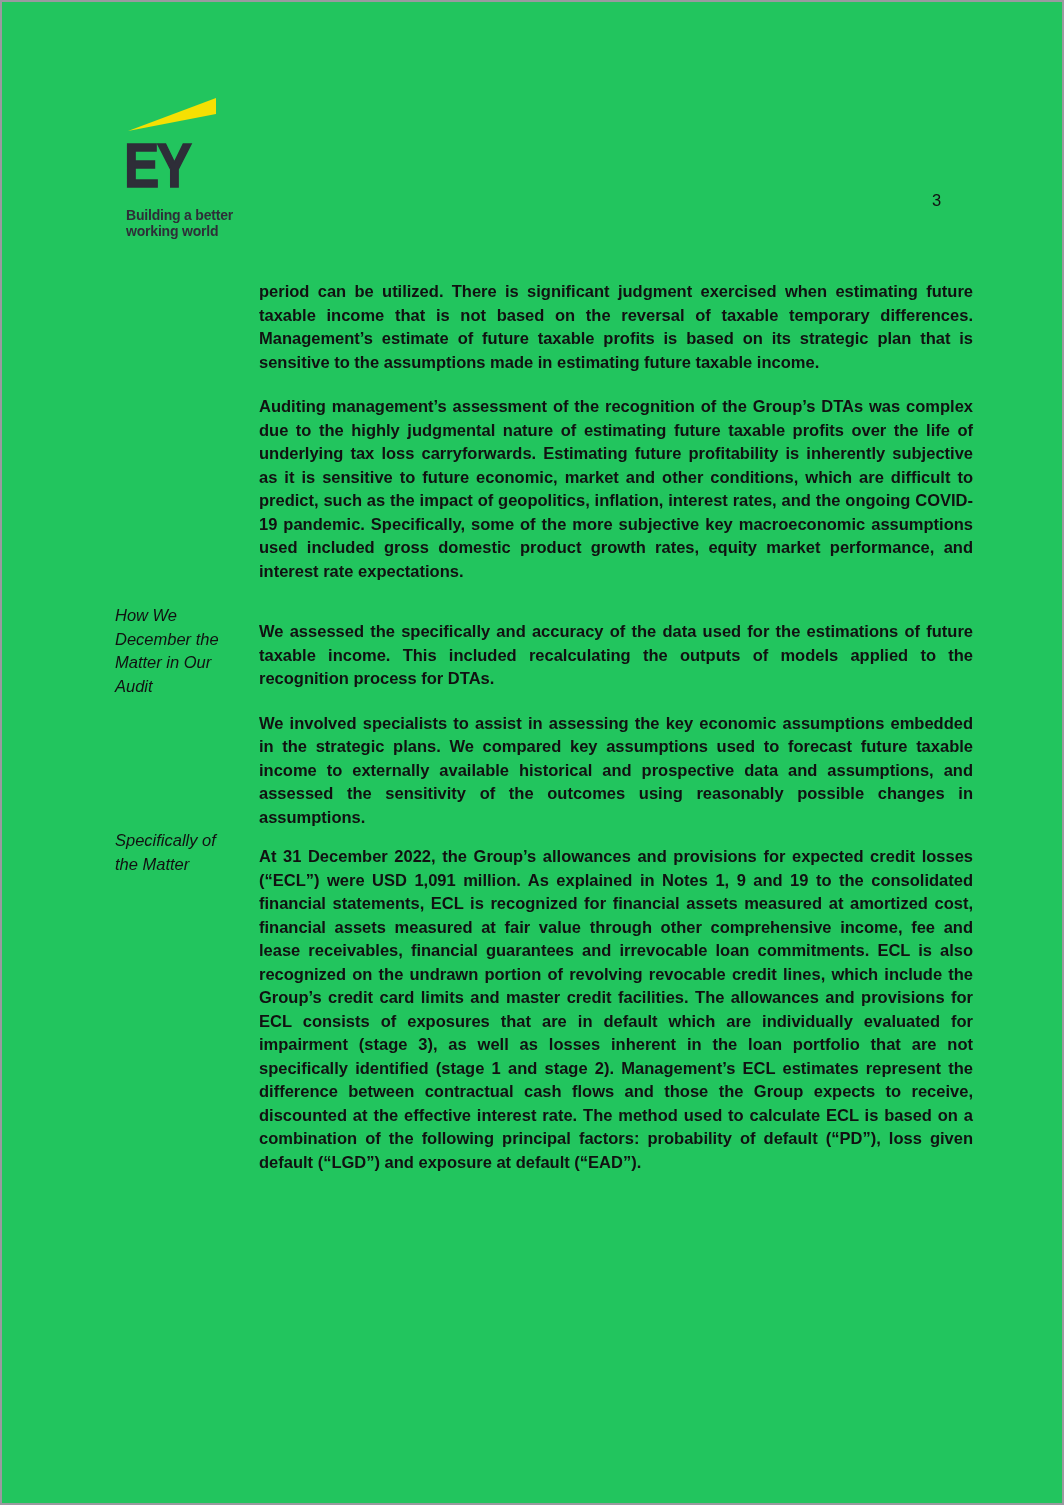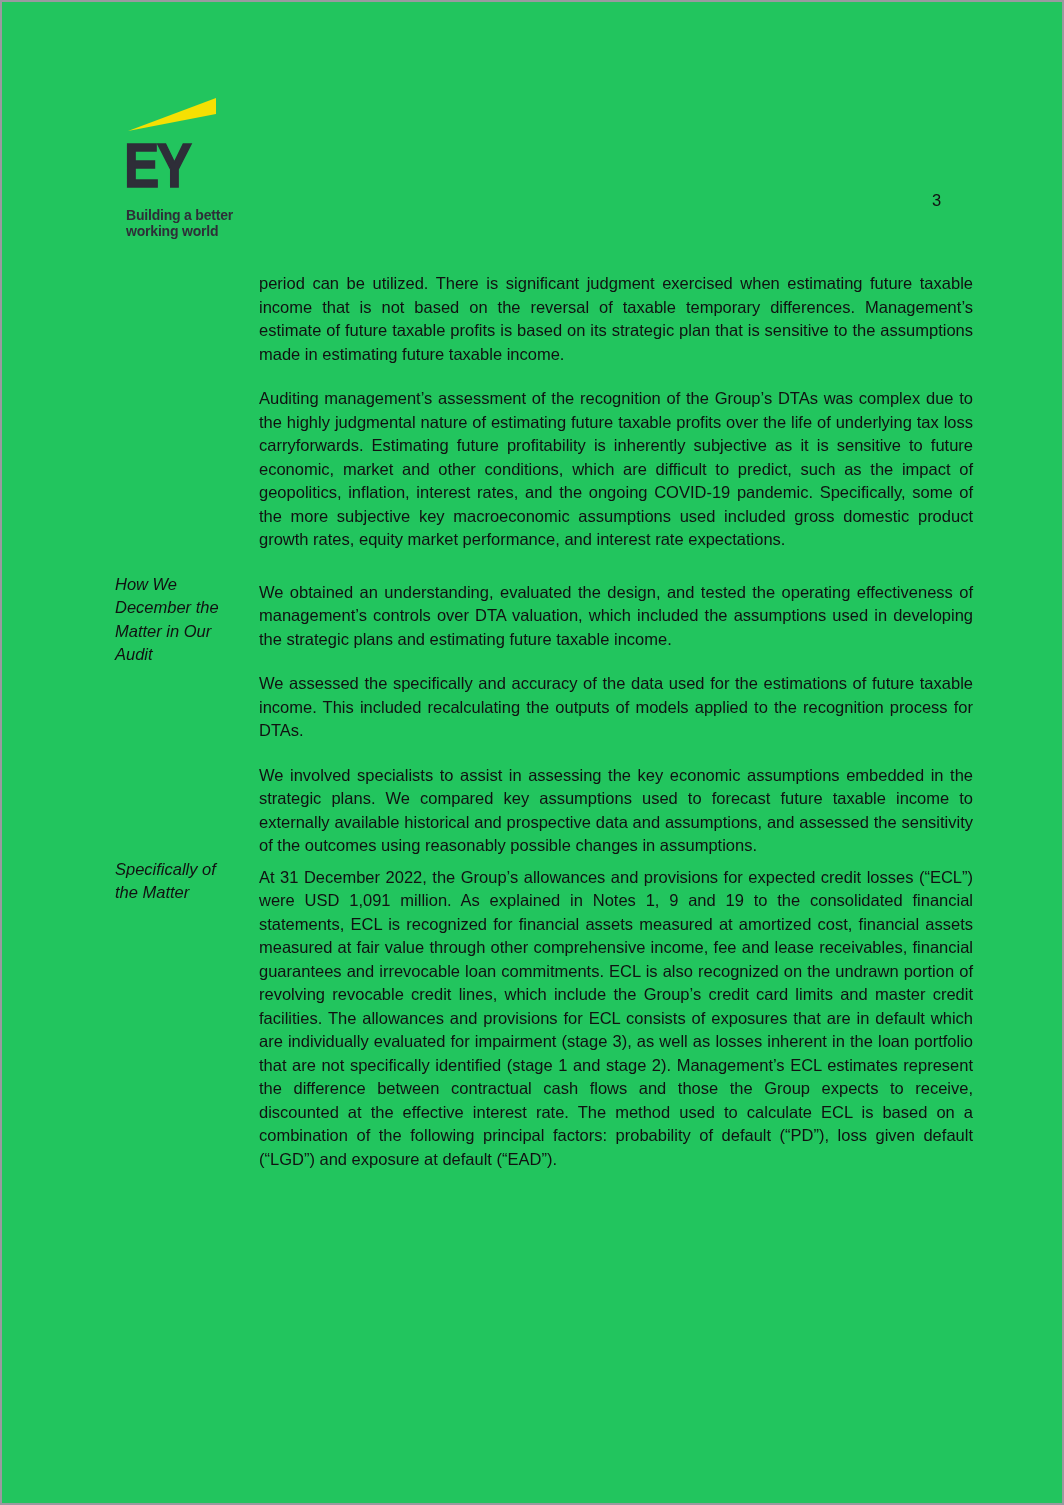--- a/index.html
+++ b/index.html
@@ -86,21 +86,22 @@
     flex: 0 0 144px;
     font-style: italic;
     white-space: pre-line;
   }
   .body-col {
     width: 714px;
     flex: 0 0 714px;
     text-align: justify;
   }
   .body-col p {
-    margin: 8px 0 21px 0;
+    margin: 16px 0 21px 0;
+    font-weight: bold;
   }
   .body-col p:last-child {
     margin-bottom: 0;
   }
   .section-heading {
     font-weight: 700;
     font-style: italic;
     font-size: 17px;
     margin: 45px 0 12px 0;
   }
@@ -135,21 +136,20 @@
     </div>
 
     <div class="spacer-after-intro"></div>
 
     <div class="row">
       <div class="label-col">How We
 December the
 Matter in Our
 Audit</div>
       <div class="body-col">
-        <p>We obtained an understanding, evaluated the design, and tested the operating effectiveness of management’s controls over DTA valuation, which included the assumptions used in developing the strategic plans and estimating future taxable income.</p>
         <p>We assessed the specifically and accuracy of the data used for the estimations of future taxable income. This included recalculating the outputs of models applied to the recognition process for DTAs.</p>
         <p>We involved specialists to assist in assessing the key economic assumptions embedded in the strategic plans. We compared key assumptions used to forecast future taxable income to externally available historical and prospective data and assumptions, and assessed the sensitivity of the outcomes using reasonably possible changes in assumptions.</p>
       </div>
     </div>
 
 
     <div class="row">
       <div class="label-col">Specifically of
 the Matter</div>
       <div class="body-col">

